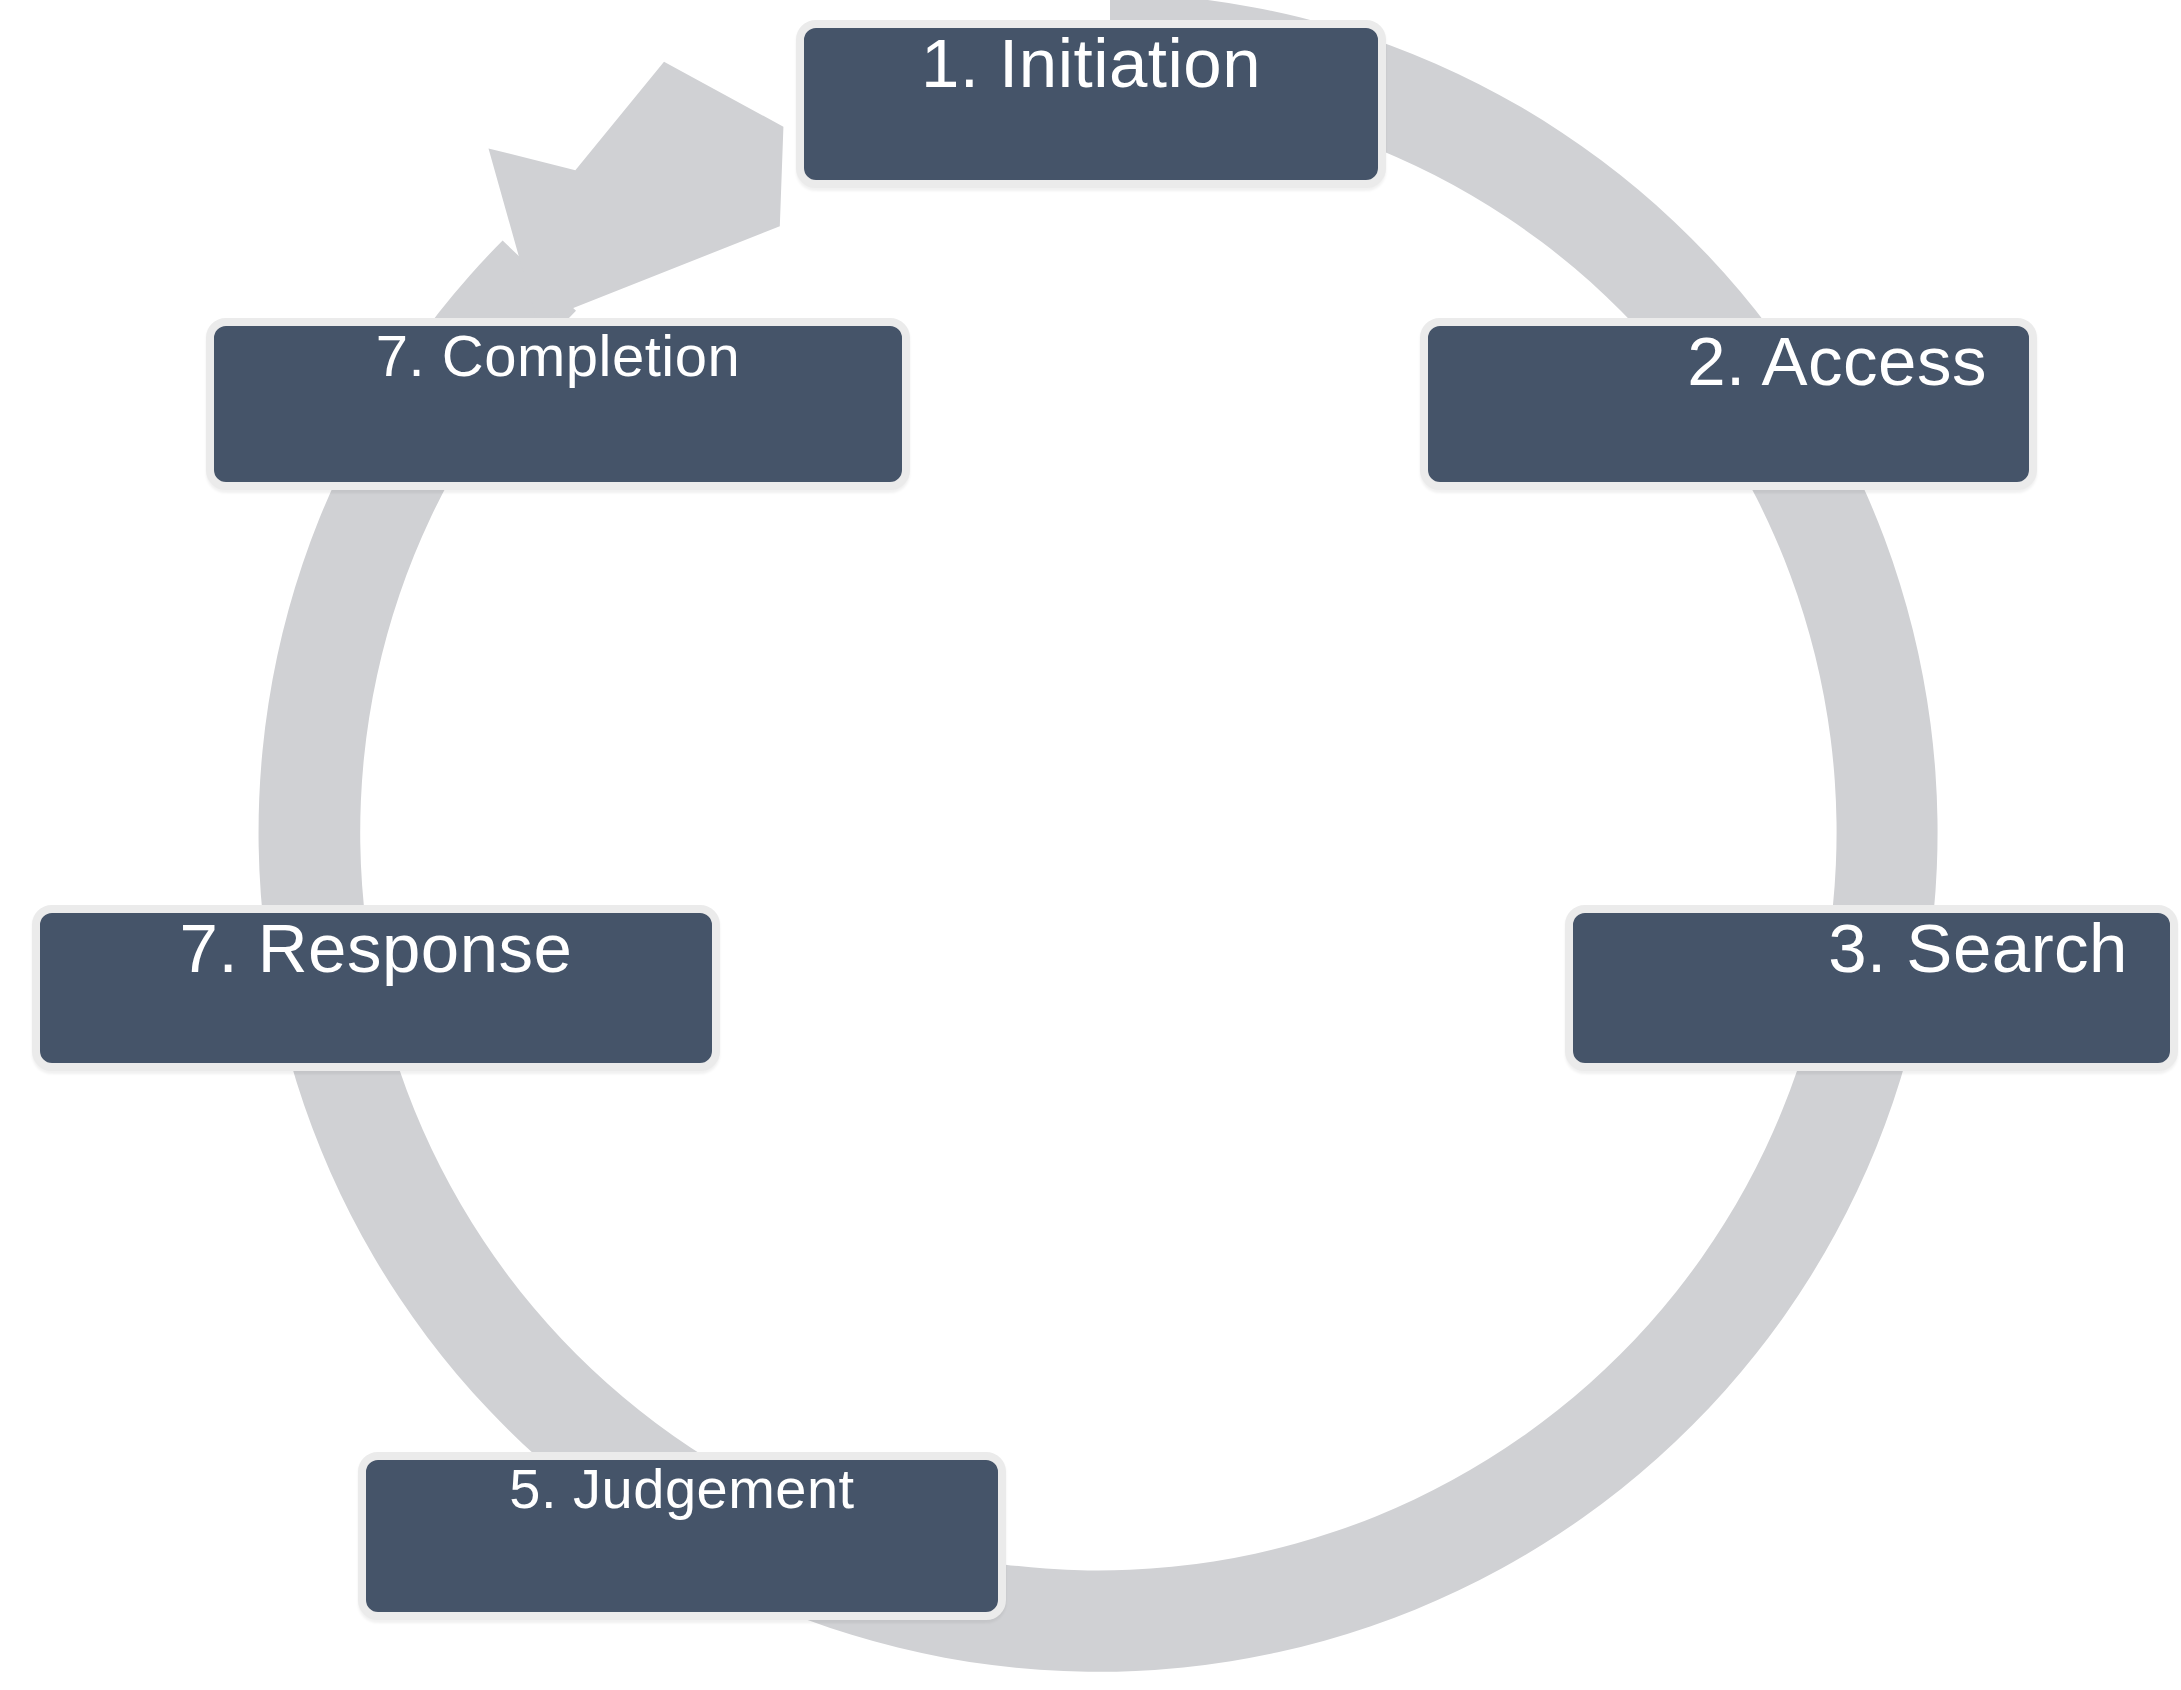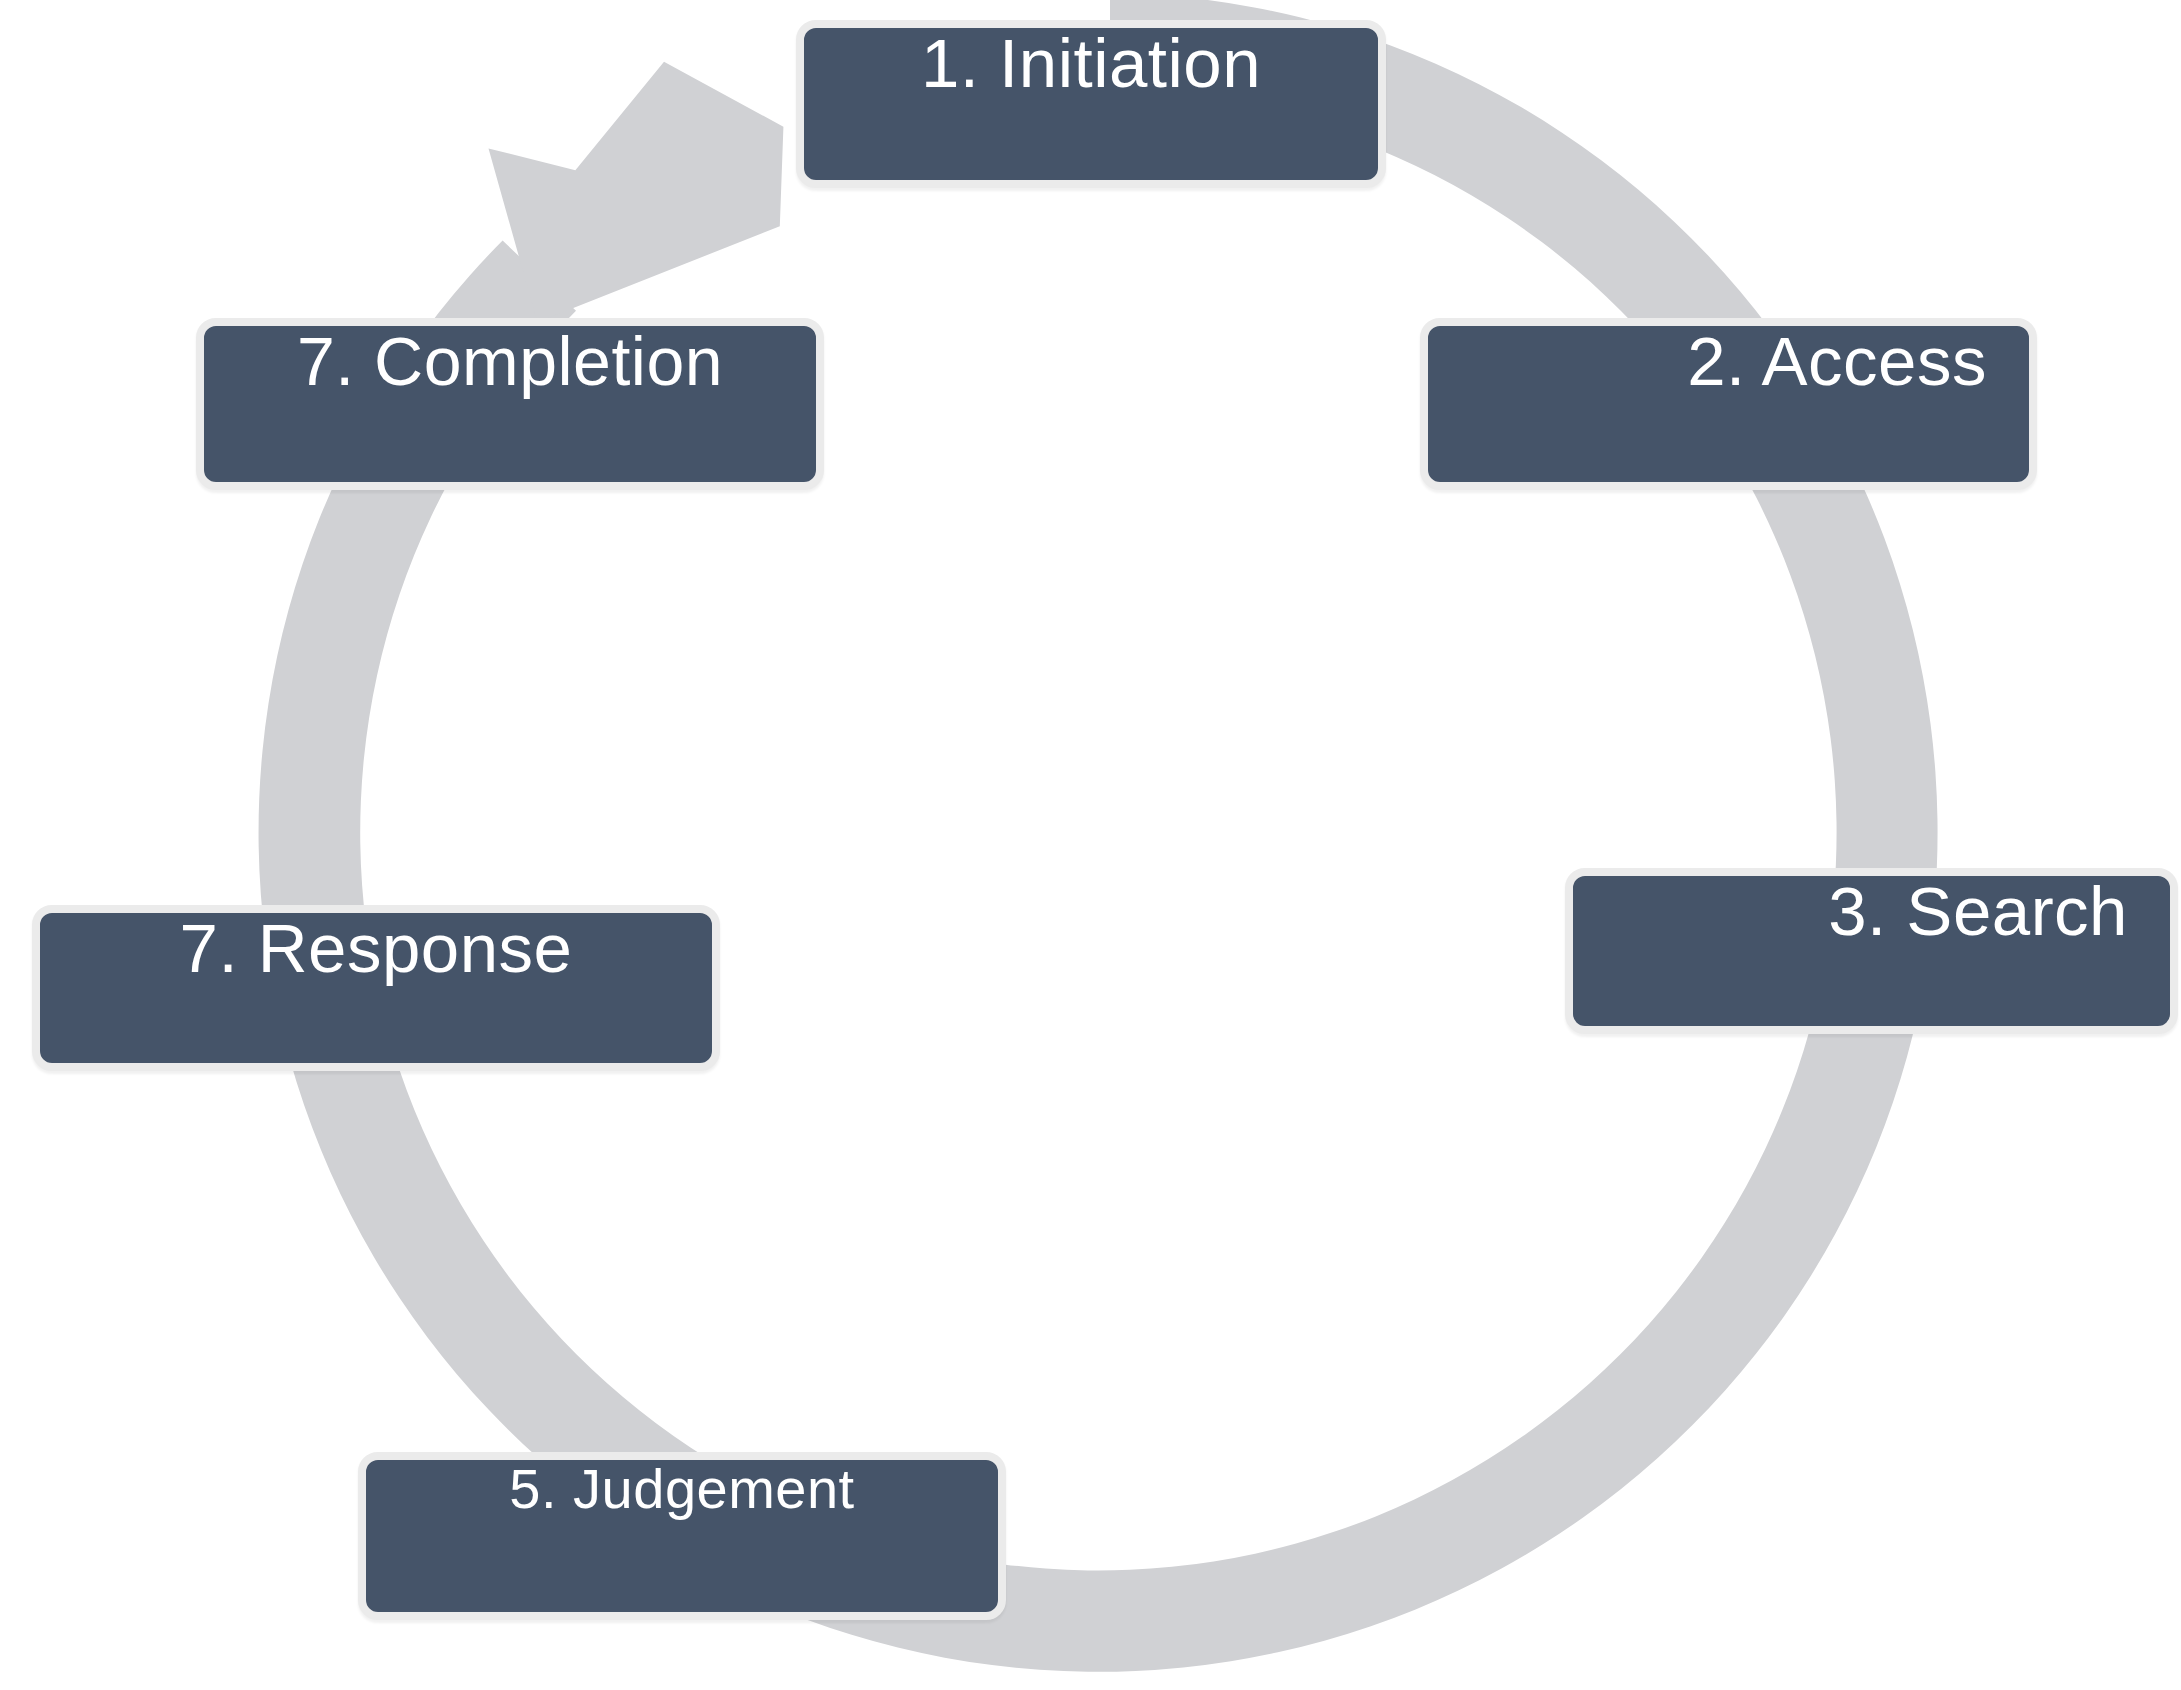--- a/index.html
+++ b/index.html
@@ -44,25 +44,25 @@
     display: block;
     width: 100%;
     line-height: 1.05;
   }
   .align-center .node-label { text-align: center; }
   .align-right  .node-label { text-align: right; padding-right: 42px; padding-left: 12px; }
 
   
   #node-1 { left: 796px;  top: 20px;   width: 590px; height: 168px; font-size: 69px; }
   #node-2 { left: 1420px; top: 318px;  width: 617px; height: 172px; font-size: 69px; }
-  #node-3 { left: 1565px; top: 868px; width: 613px; height: 166px; font-size: 69px; }
+  #node-3 { left: 1565px; top: 905px; width: 613px; height: 166px; font-size: 69px; }
   #node-4 { left: 1257px; top: 1452px; width: 622px; height: 168px; font-size: 69px; }
   #node-5 { left: 358px;  top: 1452px; width: 648px; height: 168px; font-size: 56px; }
   #node-6 { left: 32px;   top: 905px; width: 688px; height: 166px; font-size: 69px; }
-  #node-7 { left: 196px;  top: 318px;  width: 628px; height: 172px; font-size: 68px; }
+  #node-7 { left: 206px;  top: 318px;  width: 704px; height: 172px; font-size: 58px; }
 </style>
 </head>
 <body>
 
 <div id="stage">
 
   <svg id="cycle-ring-svg" viewBox="0 0 2412 1869" xmlns="http://www.w3.org/2000/svg">
     <defs>
       
     </defs>

